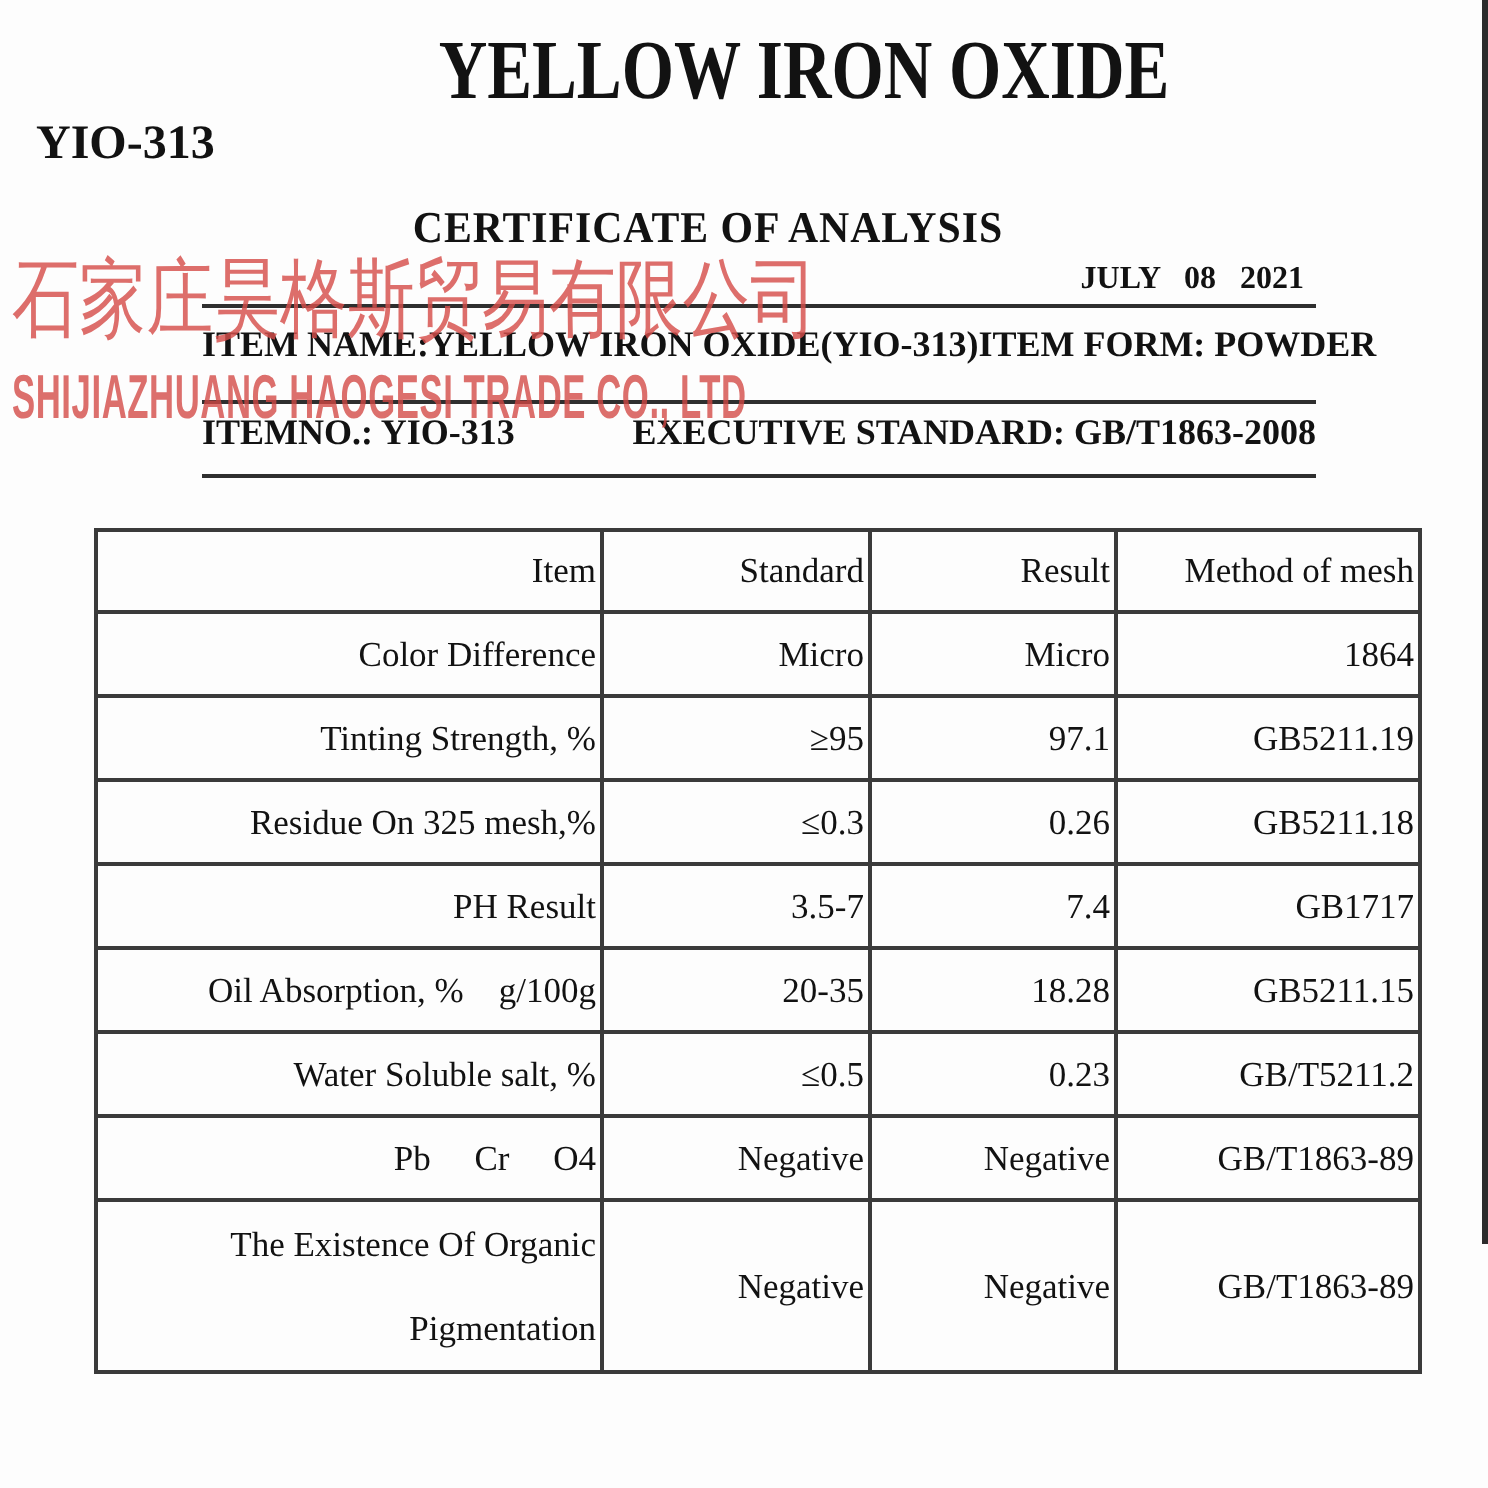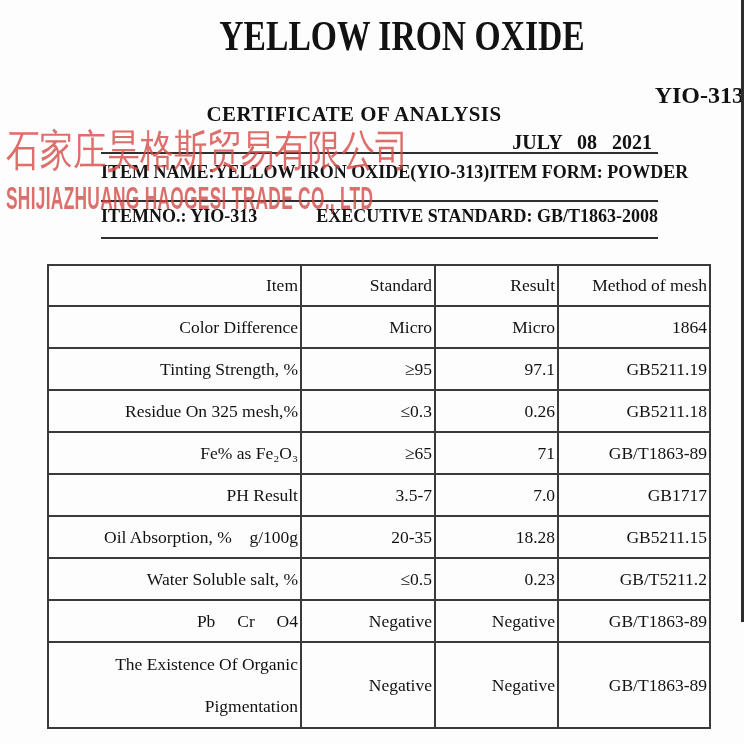--- a/index.html
+++ b/index.html
@@ -19,24 +19,23 @@
   .doc-title {
     position: absolute; top: 12px; left: 60px; width: 684px;
     text-align: center;
     font-size: 42px; font-weight: bold;
     transform: scaleX(0.80); transform-origin: 50% 50%;
     white-space: nowrap;
     letter-spacing: 0px;
   }
   .doc-subtitle {
     position: absolute; top: 59px; left: 18px; width: 726px;
-    text-align: right;
+    text-align: left;
     font-size: 24px; font-weight: bold;
     white-space: nowrap;
-    margin-top: 23px;
   }
   .doc-heading {
     position: absolute; top: 101px; left: 0px; width: 708px;
     text-align: center;
     font-size: 22px; font-weight: bold;
     transform: scaleX(0.95); transform-origin: 50% 50%;
     letter-spacing: 0.5px;
     white-space: nowrap;
   }
   
@@ -64,21 +63,21 @@
     position: absolute; left: 101px; width: 557px; height: 0;
     border-top: 2px solid #2f2f2f;
     z-index: 2;
   }
   .line-1 { top: 152px; }
   .line-2 { top: 200px; }
   .line-3 { top: 237px; }
   .date-row {
     position: absolute; top: 131px; left: 101px; width: 551px;
     text-align: right;
-    font-size: 20px; font-weight: bold;
+    font-size: 16px; font-weight: bold;
     white-space: pre;
     z-index: 3;
   }
   .info-row {
     position: absolute; left: 101px; width: 557px;
     display: flex; justify-content: space-between;
     font-size: 18px; font-weight: bold;
     white-space: pre;
     z-index: 3;
   }
@@ -174,29 +173,23 @@
             <td>97.1</td>
             <td>GB5211.19</td>
           </tr>
           <tr>
             <td>Residue On 325 mesh,%</td>
             <td>≤0.3</td>
             <td>0.26</td>
             <td>GB5211.18</td>
           </tr>
           <tr>
-            <td>Fe% as Fe₂O₃</td>
-            <td>≥65</td>
-            <td>71</td>
-            <td>GB/T1863-89</td>
-          </tr>
-          <tr>
             <td>PH Result</td>
             <td>3.5-7</td>
-            <td>7.0</td>
+            <td>7.4</td>
             <td>GB1717</td>
           </tr>
           <tr>
             <td>Oil Absorption, %    g/100g</td>
             <td>20-35</td>
             <td>18.28</td>
             <td>GB5211.15</td>
           </tr>
           <tr>
             <td>Water Soluble salt, %</td>

